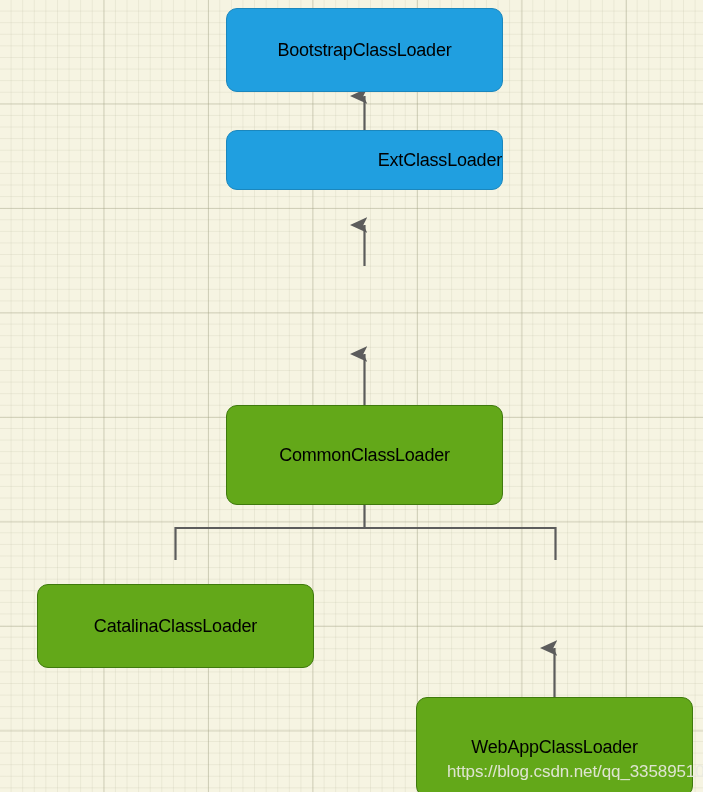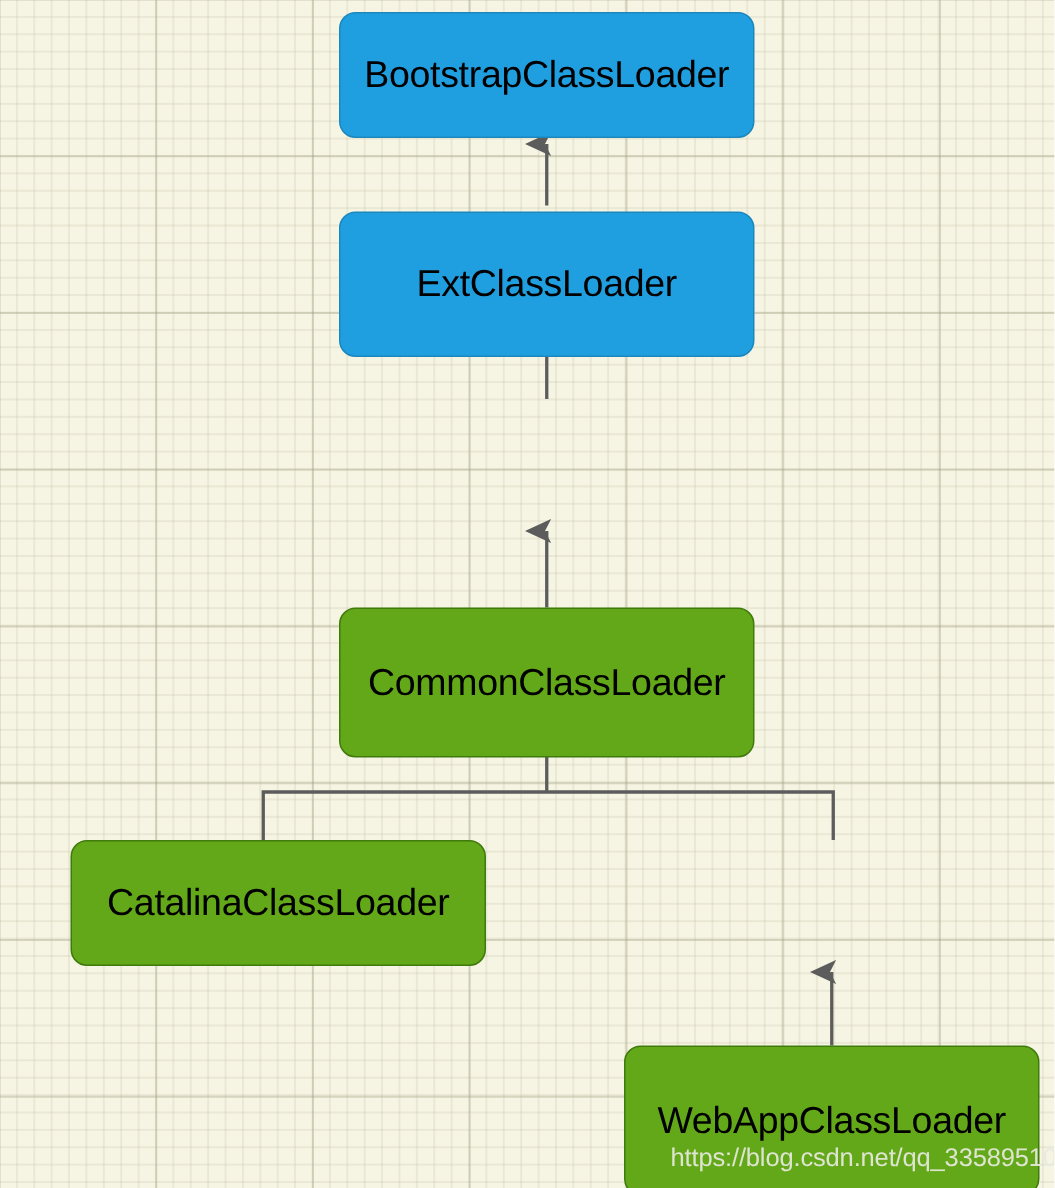--- a/index.html
+++ b/index.html
@@ -38,21 +38,21 @@
   }
 
   .node {
     position: absolute;
     box-sizing: border-box;
     display: flex;
     align-items: center;
     justify-content: center;
     border-radius: 11px;
     color: #000000;
-    font-size: 25px;
+    font-size: 18px;
     font-weight: 400;
     letter-spacing: -0.2px;
     white-space: nowrap;
     text-align: center;
   }
   .node.blue {
     background: #209fe0;
     border: 1.5px solid #1b87bd;
   }
   .node.green {
@@ -101,30 +101,30 @@
 
     <g>
       <line x1="554.5" y1="697" x2="554.5" y2="648" stroke="#5c5c5c" stroke-width="2.2" marker-end="url(#arrowUp)"></line>
     </g>
   </svg>
 
   <div class="node blue" style="left:226px; top:8px; width:277px; height:84px;">
     <span>BootstrapClassLoader</span>
   </div>
 
-  <div class="node blue" style="left:226px; top:141px; width:277px; height:97px;">
+  <div class="node blue" style="left:226px; top:130px; width:277px; height:60px;justify-content:flex-end;">
     <span>ExtClassLoader</span>
   </div>
 
 
   <div class="node green" style="left:226px; top:405px; width:277px; height:100px;">
     <span>CommonClassLoader</span>
   </div>
 
-  <div class="node green" style="left:37px; top:560px; width:277px; height:84px;margin-left:10px;">
+  <div class="node green" style="left:37px; top:584px; width:277px; height:84px;">
     <span>CatalinaClassLoader</span>
   </div>
 
 
   <div class="node green" style="left:416px; top:697px; width:277px; height:100px;">
     <span>WebAppClassLoader</span>
   </div>
 
   <div class="watermark" style="left:447px; top:762px;">https://blog.csdn.net/qq_33589510</div>
 

